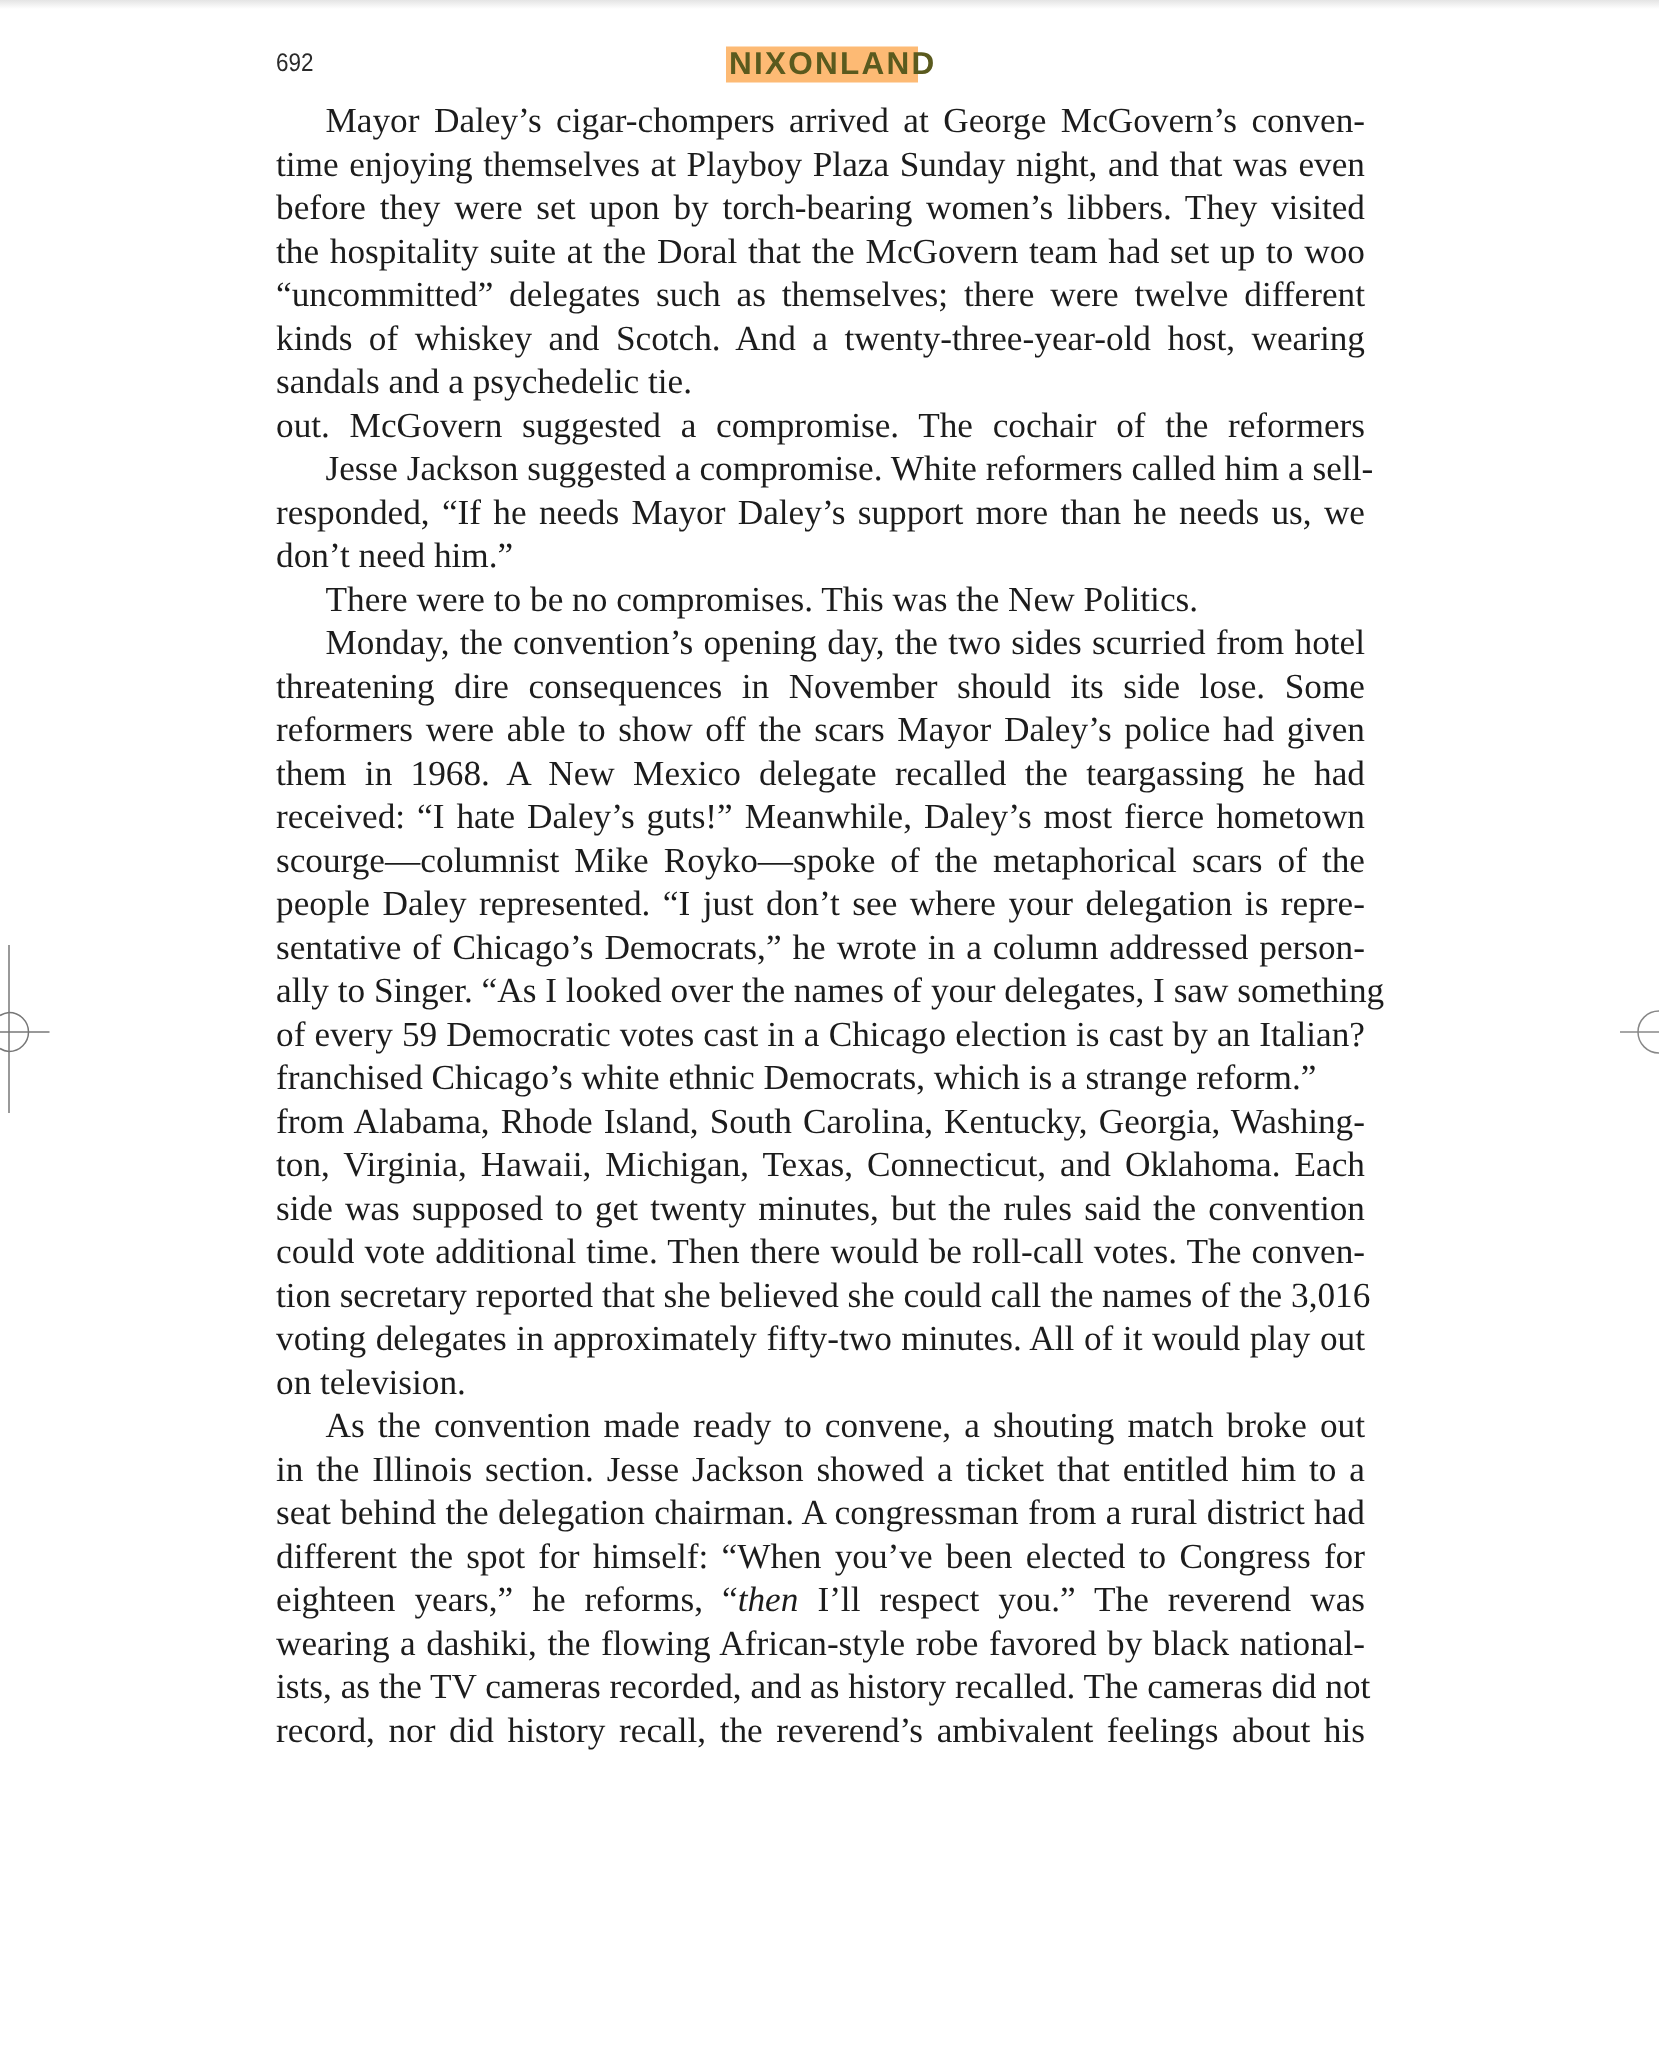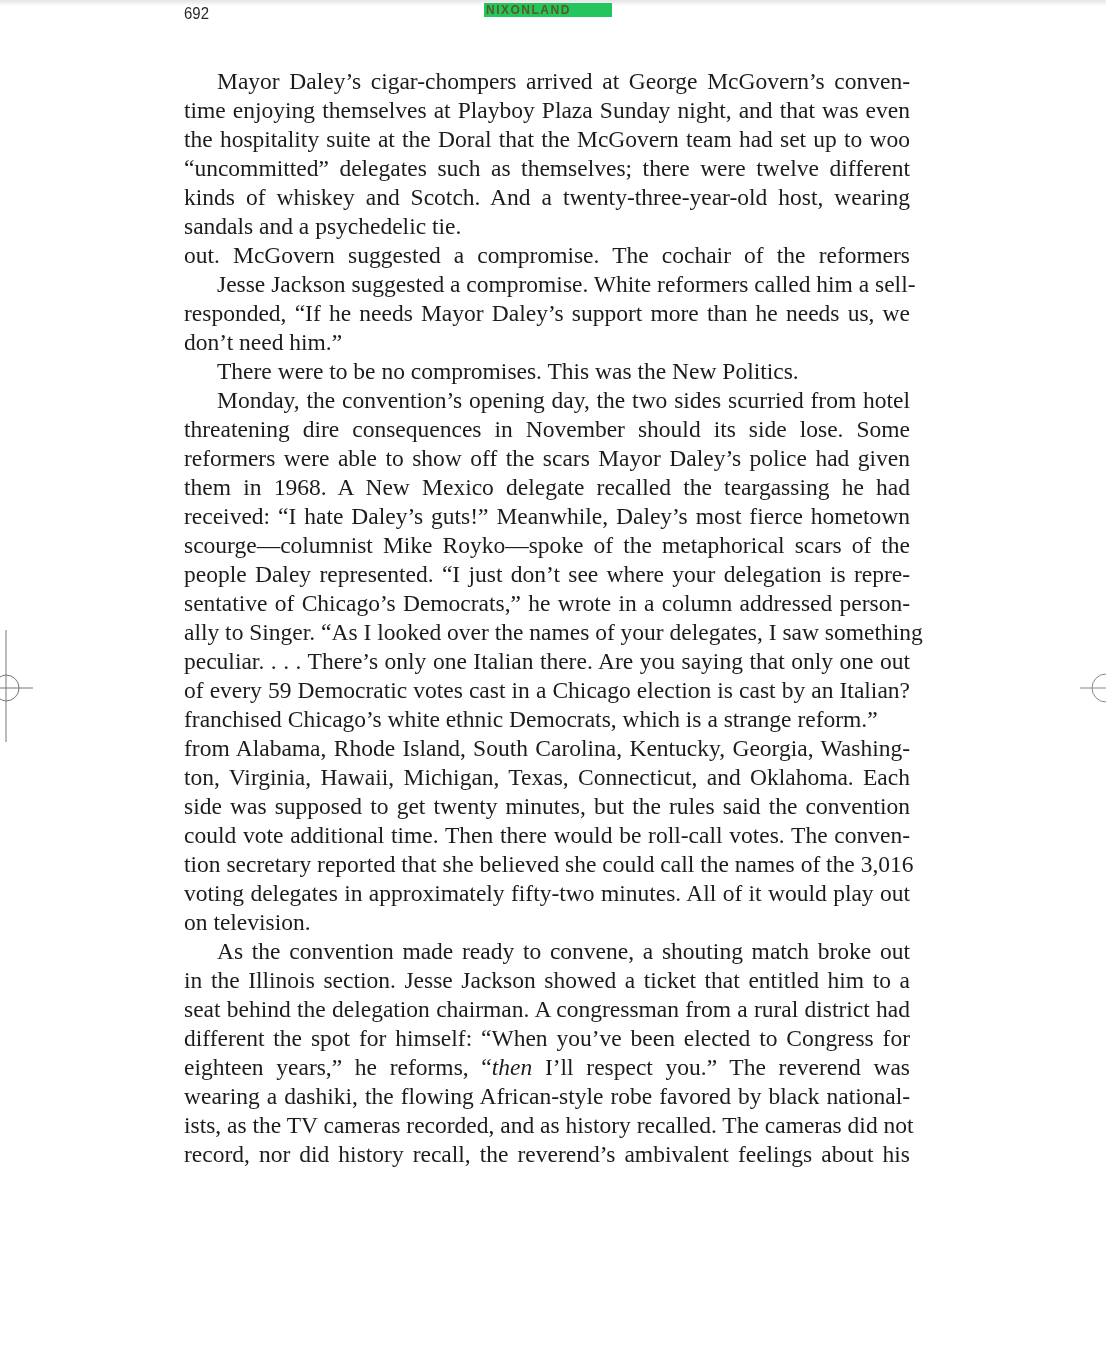--- a/index.html
+++ b/index.html
@@ -2,26 +2,26 @@
 <html><head>
 <meta charset="utf-8">
 <style>
   html, body { margin:0; padding:0; }
   body {
     width:1106px; height:1366px; background:#ffffff; position:relative; overflow:hidden;
     font-family:"Liberation Serif","DejaVu Serif",serif; color:#1c1c1c;
   }
   .topshade { position:absolute; left:0; top:0; width:1106px; height:6px;
     background:linear-gradient(#e4e4e4,#ffffff); }
-  .running-head { position:absolute; top:2px; left:184px; width:724px; height:26px; }
+  .running-head { position:absolute; top:30px; left:184px; width:724px; height:26px; }
   .folio { position:absolute; left:0; top:2px; font-family:"Liberation Sans","DejaVu Sans",sans-serif;
     font-size:17px; color:#2a2a2a; transform:scaleX(0.88); transform-origin:left; }
-  .title { position:absolute; left:300px; width:124px; top:1px; text-align:left;
-    font-family:"Liberation Sans","DejaVu Sans",sans-serif; font-weight:bold; font-size:12px;
-    letter-spacing:1.5px; color:#5a5a1e; background:#22c55e; padding:0 2px; }
+  .title { position:absolute; left:300px; width:124px; top:1px; text-align:center;
+    font-family:"Liberation Sans","DejaVu Sans",sans-serif; font-weight:bold; font-size:21px;
+    letter-spacing:1.5px; color:#5a5a1e; background:#fdba74; padding:0 2px; }
   .text { position:absolute; left:184px; top:67px; width:726px; }
   .line { height:29px; line-height:29px; font-size:23.5px; white-space:nowrap;
     text-align:justify; text-align-last:justify; }
   .line.last { text-align-last:left; }
   .line.indent { text-indent:33px; }
   .mark { position:absolute; }
   em { font-style:italic; }
 </style>
 </head>
 <body>
@@ -31,20 +31,21 @@
 <div class="running-head">
   <span class="folio">692</span>
   <span class="title">NIXONLAND</span>
 </div>
 
 <div class="text">
 
   <div>
     <div class="line indent">Mayor Daley’s cigar-chompers arrived at George McGovern’s conven-</div>
     <div class="line">time enjoying themselves at Playboy Plaza Sunday night, and that was even</div>
+    <div class="line">before they were set upon by torch-bearing women’s libbers. They visited</div>
     <div class="line">the hospitality suite at the Doral that the McGovern team had set up to woo</div>
     <div class="line">“uncommitted” delegates such as themselves; there were twelve different</div>
     <div class="line">kinds of whiskey and Scotch. And a twenty-three-year-old host, wearing</div>
     <div class="line last">sandals and a psychedelic tie.</div>
   </div>
 
   <div>
     <div class="line">out. McGovern suggested a compromise. The cochair of the reformers</div>
     <div class="line indent">Jesse Jackson suggested a compromise. White reformers called him a sell-</div>
     <div class="line">responded, “If he needs Mayor Daley’s support more than he needs us, we</div>
@@ -58,21 +59,20 @@
   <div>
     <div class="line indent">Monday, the convention’s opening day, the two sides scurried from hotel</div>
     <div class="line">threatening dire consequences in November should its side lose. Some</div>
     <div class="line">reformers were able to show off the scars Mayor Daley’s police had given</div>
     <div class="line">them in 1968. A New Mexico delegate recalled the teargassing he had</div>
     <div class="line">received: “I hate Daley’s guts!” Meanwhile, Daley’s most fierce hometown</div>
     <div class="line">scourge—columnist Mike Royko—spoke of the metaphorical scars of the</div>
     <div class="line">people Daley represented. “I just don’t see where your delegation is repre-</div>
     <div class="line">sentative of Chicago’s Democrats,” he wrote in a column addressed person-</div>
     <div class="line">ally to Singer. “As I looked over the names of your delegates, I saw something</div>
-    <div class="line">peculiar. . . . There’s only one Italian there. Are you saying that only one out</div>
     <div class="line">of every 59 Democratic votes cast in a Chicago election is cast by an Italian?</div>
     <div class="line last">franchised Chicago’s white ethnic Democrats, which is a strange reform.”</div>
   </div>
 
   <div>
     <div class="line">from Alabama, Rhode Island, South Carolina, Kentucky, Georgia, Washing-</div>
     <div class="line">ton, Virginia, Hawaii, Michigan, Texas, Connecticut, and Oklahoma. Each</div>
     <div class="line">side was supposed to get twenty minutes, but the rules said the convention</div>
     <div class="line">could vote additional time. Then there would be roll-call votes. The conven-</div>
     <div class="line">tion secretary reported that she believed she could call the names of the 3,016</div>

